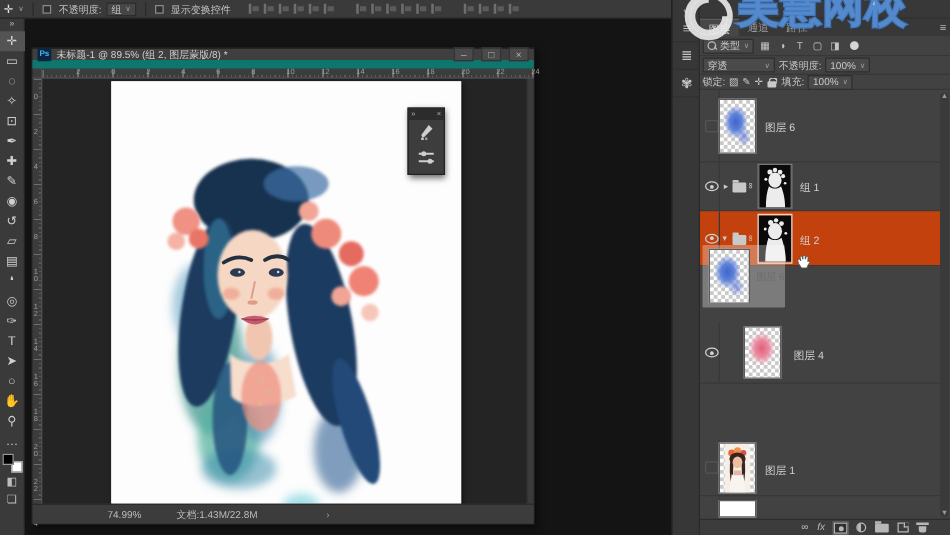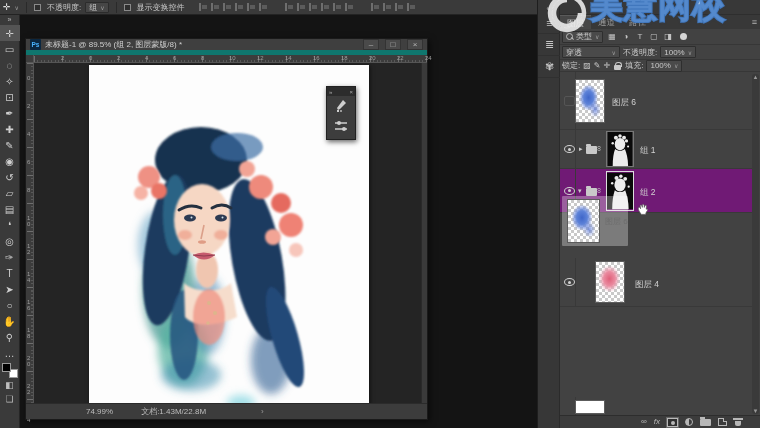--- a/index.html
+++ b/index.html
@@ -33,21 +33,21 @@
   .sw { position:absolute; width:9px; height:9px; border:1px solid #9a9a9a; }
   .sw.fg { left:0; top:0; background:#000; z-index:2; }
   .sw.bg2 { right:0; bottom:0; background:#fff; z-index:1; }
   .tb-bottom { width:20px; height:14px; display:flex; align-items:center; justify-content:center;
     font-size:9px; color:#bdbdbd; }
 
   
   .doc-window { position:absolute; left:25px; top:38px; width:403px; height:382px; background:#2a2a2a;
     border:1px solid #1a1a1a; box-shadow:2px 2px 6px rgba(0,0,0,.5); }
   .win-title { position:absolute; left:0; top:0; right:0; height:16px; background:#3f3f3f;
-    border-bottom:5px solid #0f766e; display:flex; align-items:center; padding:0 4px; gap:4px; }
+    border-bottom:7px solid #0f766e; display:flex; align-items:center; padding:0 4px; gap:4px; }
   .ps-badge { width:11px; height:11px; background:#0b2740; color:#49b3ff; font-size:6.5px; font-weight:bold;
     display:flex; align-items:center; justify-content:center; border-radius:1px; }
   .win-title .ttl { font-size:8px; color:#cfcfcf; flex:1; overflow:hidden; white-space:nowrap; }
   .win-btn { width:16px; height:11px; font-size:8px; line-height:10px; color:#b5b5b5; text-align:center;
     background:#4a4a4a; border:1px solid #333; margin-left:2px; }
   .ruler-corner { position:absolute; left:0; top:16px; width:8px; height:8px; background:#3c3c3c;
     border-right:1px solid #555; border-bottom:1px solid #555; }
   .hruler { position:absolute; left:8px; top:16px; right:0; height:8px; background:#3c3c3c;
     border-bottom:1px solid #555;
     background-image:repeating-linear-gradient(90deg,#6e6e6e 0 1px,transparent 1px 28px),
@@ -103,21 +103,21 @@
   .ficon { font-size:8px; color:#c5c5c5; width:11px; text-align:center; }
   .pin { width:7px; height:7px; border-radius:50%; background:#d5d5d5; margin-left:4px; }
   .lockico { position:relative; width:7px; height:8px; margin:0 1px; }
   .lockico::before { content:""; position:absolute; left:1px; top:0; width:5px; height:4px;
     border:1px solid #c9c9c9; border-bottom:none; border-radius:3px 3px 0 0; }
   .lockico::after { content:""; position:absolute; left:0; top:3px; width:7px; height:5px; background:#c9c9c9; border-radius:1px; }
   .lk { font-size:8px; color:#c5c5c5; }
 
   .rows { position:absolute; left:0; top:72px; right:0; bottom:13px; overflow:hidden; }
   .lrow { position:absolute; left:0; right:8px; border-bottom:1px solid #393939; }
-  .lrow.sel { background:#701a75; }
+  .lrow.sel { background:#c2410c; }
   .eye { position:absolute; left:4px; top:50%; margin-top:-4px; width:11px; height:8px;
     border:1px solid #d2d2d2; border-radius:50%; }
   .eye::after { content:""; position:absolute; left:3px; top:1.5px; width:3px; height:3px; background:#d2d2d2; border-radius:50%; }
   .eye-off { position:absolute; left:4px; top:50%; margin-top:-5px; width:11px; height:10px;
     border:1px solid #555; border-radius:2px; }
   .eyecol { position:absolute; left:0; top:0; bottom:0; width:16px; border-right:1px solid #393939; }
   .arrow { position:absolute; font-size:7px; color:#c9c9c9; }
   .folder { position:absolute; width:11px; height:8px; background:#c9c9c9; border-radius:1px; }
   .folder::before { content:""; position:absolute; left:0; top:-2px; width:5px; height:2px; background:#c9c9c9; border-radius:1px 1px 0 0; }
   .chain { position:absolute; font-size:7px; color:#c9c9c9; transform:rotate(90deg); }
@@ -505,20 +505,39 @@
 
 
       <div class="lrow" style="top:186px;height:49px;">
         <div class="eyecol"></div>
           <span class="eye"></span>
         <span class="thumb pink" style="left:35px;top:3px;height:42px;"></span>
         <span class="lname" style="left:75px;top:21px;">图层 4</span>
       </div>
 
 
+      <div class="lrow" style="top:280px;height:45px;">
+        <div class="eyecol"></div>
+          <span class="eye-off"></span>
+        <span class="thumb" style="left:15px;top:2px;height:41px;">
+          <svg width="28" height="39" viewBox="0 0 30 42">
+            <rect x="4" width="22" height="42" fill="#f5efe8"></rect>
+            <circle cx="10" cy="8" r="3" fill="#e8693c"></circle>
+              <circle cx="15" cy="6" r="3" fill="#f0924d"></circle>
+              <circle cx="20" cy="8" r="2.6" fill="#d84f46"></circle>
+            <ellipse cx="15" cy="13" rx="7" ry="5.5" fill="#3a2420"></ellipse>
+            <path d="M9,12 C8,20 8,28 10,36 L12,36 C11,28 11,20 12,15 Z" fill="#3a2420"></path>
+            <path d="M21,12 C22,20 22,28 20,36 L18,36 C19,28 19,20 18,15 Z" fill="#3a2420"></path>
+            <ellipse cx="15" cy="16" rx="4.2" ry="5" fill="#edbfa2"></ellipse>
+            <path d="M10,26 L8,42 L22,42 L20,26 C17,29 13,29 10,26 Z" fill="#f8f4ef"></path>
+            <rect x="12" y="23" width="6" height="4" fill="#e7b69c"></rect>
+          </svg>
+        </span>
+        <span class="lname" style="left:52px;top:19px;">图层 1</span>
+      </div>
 
       <div class="lrow" style="top:325px;height:18px;border-bottom:none;">
         <div class="eyecol"></div>
         <span class="thumb plainwhite" style="left:15px;top:3px;height:14px;"></span>
       </div>
     </div>
 
     <div class="panel-bottom">
       <span class="pb-ico">∞</span>
       <span class="pb-ico fx">fx</span>

